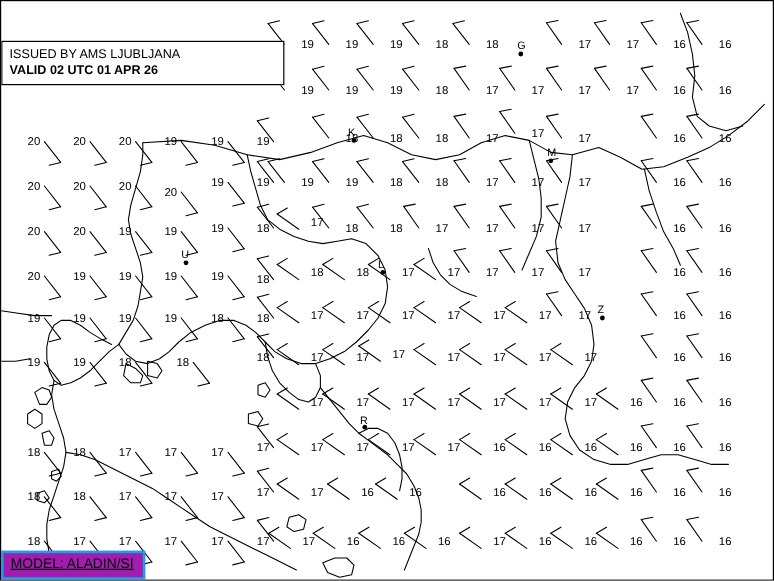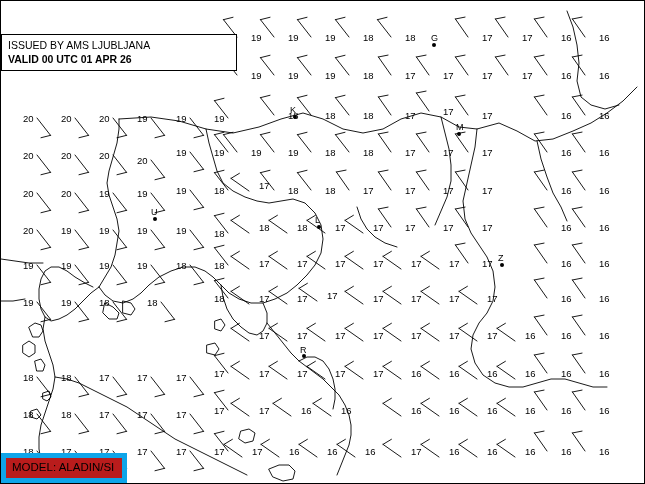--- a/index.html
+++ b/index.html
@@ -41,24 +41,25 @@
     color: #000000;
     white-space: nowrap;
   }
   .legend-box .b {
     font-weight: bold;
   }
   .model-box {
     position: absolute;
     left: 0;
     bottom: 0;
-    background: #b91c1c;
-    border: 5px solid #0ea5e9;
+    background: #a21caf;
+    border: 2px solid #0ea5e9;
     padding: 2px 8px 3px 6px;
     box-sizing: border-box;
+    text-decoration: underline;
   }
   .model-box div {
     font-size: 11.5px;
     line-height: 15px;
     color: #000000;
     white-space: nowrap;
   }
   .temp-label {
     position: absolute;
     font-size: 9.5px;
@@ -963,20 +964,20 @@
       <div class="station-label" style="left: 314px; top: 215px;">L</div>
       <div class="station-dot" style="left: 316px; top: 224px;"></div>
       <div class="station-label" style="left: 497px; top: 253px;">Z</div>
       <div class="station-dot" style="left: 499px; top: 262px;"></div>
       <div class="station-label" style="left: 299px; top: 345px;">R</div>
       <div class="station-dot" style="left: 301px; top: 353px;"></div>
     </div>
 
   <div class="legend-box">
     <div>ISSUED BY AMS LJUBLJANA</div>
-    <div class="b">VALID 00 UTC 01 APR 26</div>
+    <div class="b">VALID 02 UTC 01 APR 26</div>
   </div>
 
   <div class="model-box">
     <div>MODEL: ALADIN/SI</div>
   </div>
 
 </div>
 
 </body></html>

